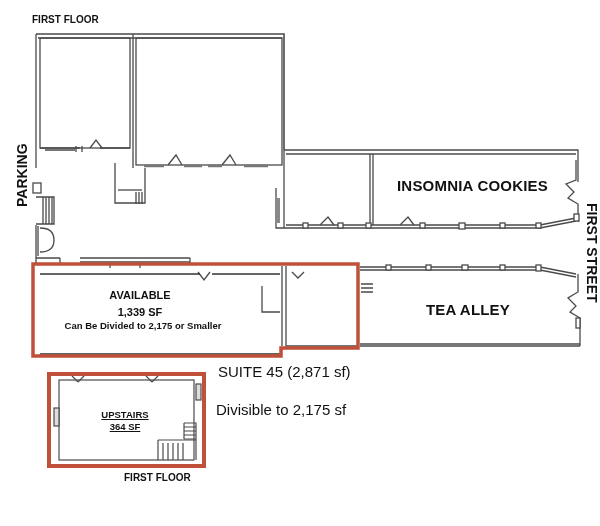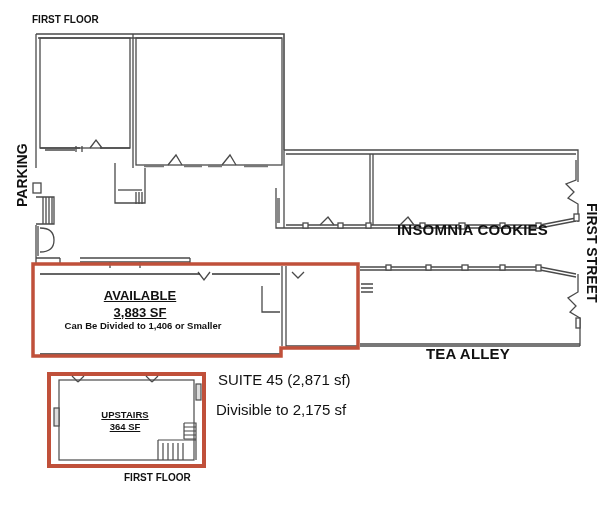--- a/index.html
+++ b/index.html
@@ -1,22 +1,22 @@
 <!DOCTYPE html>
 <html><head>
 <meta charset="utf-8">
 <style>
   html, body { margin:0; padding:0; background:#ffffff; }
   body { width:600px; height:526px; position:relative; overflow:hidden; font-family:"Liberation Sans", sans-serif; }
   .plan { position:absolute; left:0; top:0; }
   .lbl { position:absolute; font-family:"Liberation Sans", sans-serif; font-weight:bold; color:#111; white-space:nowrap; }
   .floor-title { font-size:10px;text-align:center; }
-  .tenant { font-size:15px; letter-spacing:0.2px;margin-top:44px; }
+  .tenant { font-size:15px; letter-spacing:0.2px; }
   .street { font-size:14px; }
-  .avail-main { font-size:13px; text-align:center; line-height:17px;text-decoration:underline; }
+  .avail-main { font-size:11px; text-align:center; line-height:17px; }
   .avail-sub { font-size:9.5px; text-align:center; }
   .upstairs { font-size:9.5px; text-align:center; line-height:12px;text-decoration:underline; }
   .suite { font-size:15px; font-weight:normal; line-height:18px; color:#111; }
   .vert-up { transform-origin:left top; transform:rotate(-90deg); }
   .vert-down { transform-origin:left top; transform:rotate(90deg); }
 </style>
 </head>
 <body>
 
 <svg class="plan" width="600" height="526" viewBox="0 0 600 526" xmlns="http://www.w3.org/2000/svg">
@@ -126,22 +126,22 @@
 
 <div class="lbl street vert-up" style="left:14px; top:207px;">PARKING</div>
 
 <div class="lbl street vert-down" style="left:600px; top:203px;">FIRST STREET</div>
 
 <div class="lbl tenant" style="left:397px; top:177px;">INSOMNIA COOKIES</div>
 
 <div class="lbl tenant" style="left:426px; top:301px;">TEA ALLEY</div>
 
 <div class="lbl avail-main" style="left:98px; top:287px; width:84px;">AVAILABLE</div>
-<div class="lbl avail-main" style="left:98px; top:304px; width:84px;">3,883 SF</div>
-<div class="lbl avail-sub" style="left:58px; top:320px; width:170px;">Can Be Divided to 1,406 or Smaller</div>
+<div class="lbl avail-main" style="left:98px; top:304px; width:84px;">1,339 SF</div>
+<div class="lbl avail-sub" style="left:58px; top:320px; width:170px;">Can Be Divided to 2,175 or Smaller</div>
 
 <div class="lbl upstairs" style="left:95px; top:409px; width:60px;">UPSTAIRS</div>
 <div class="lbl upstairs" style="left:95px; top:421px; width:60px;">364 SF</div>
 
-<div class="lbl suite" style="left:218px; top:371px;">SUITE 45 (2,871 sf)</div>
+<div class="lbl suite" style="left:218px; top:363px;">SUITE 45 (2,871 sf)</div>
 <div class="lbl suite" style="left:216px; top:389px;margin-top:12px;">Divisible to 2,175 sf</div>
 
 <div class="lbl floor-title" style="left:124px; top:472px;">FIRST FLOOR</div>
 
 </body></html>

